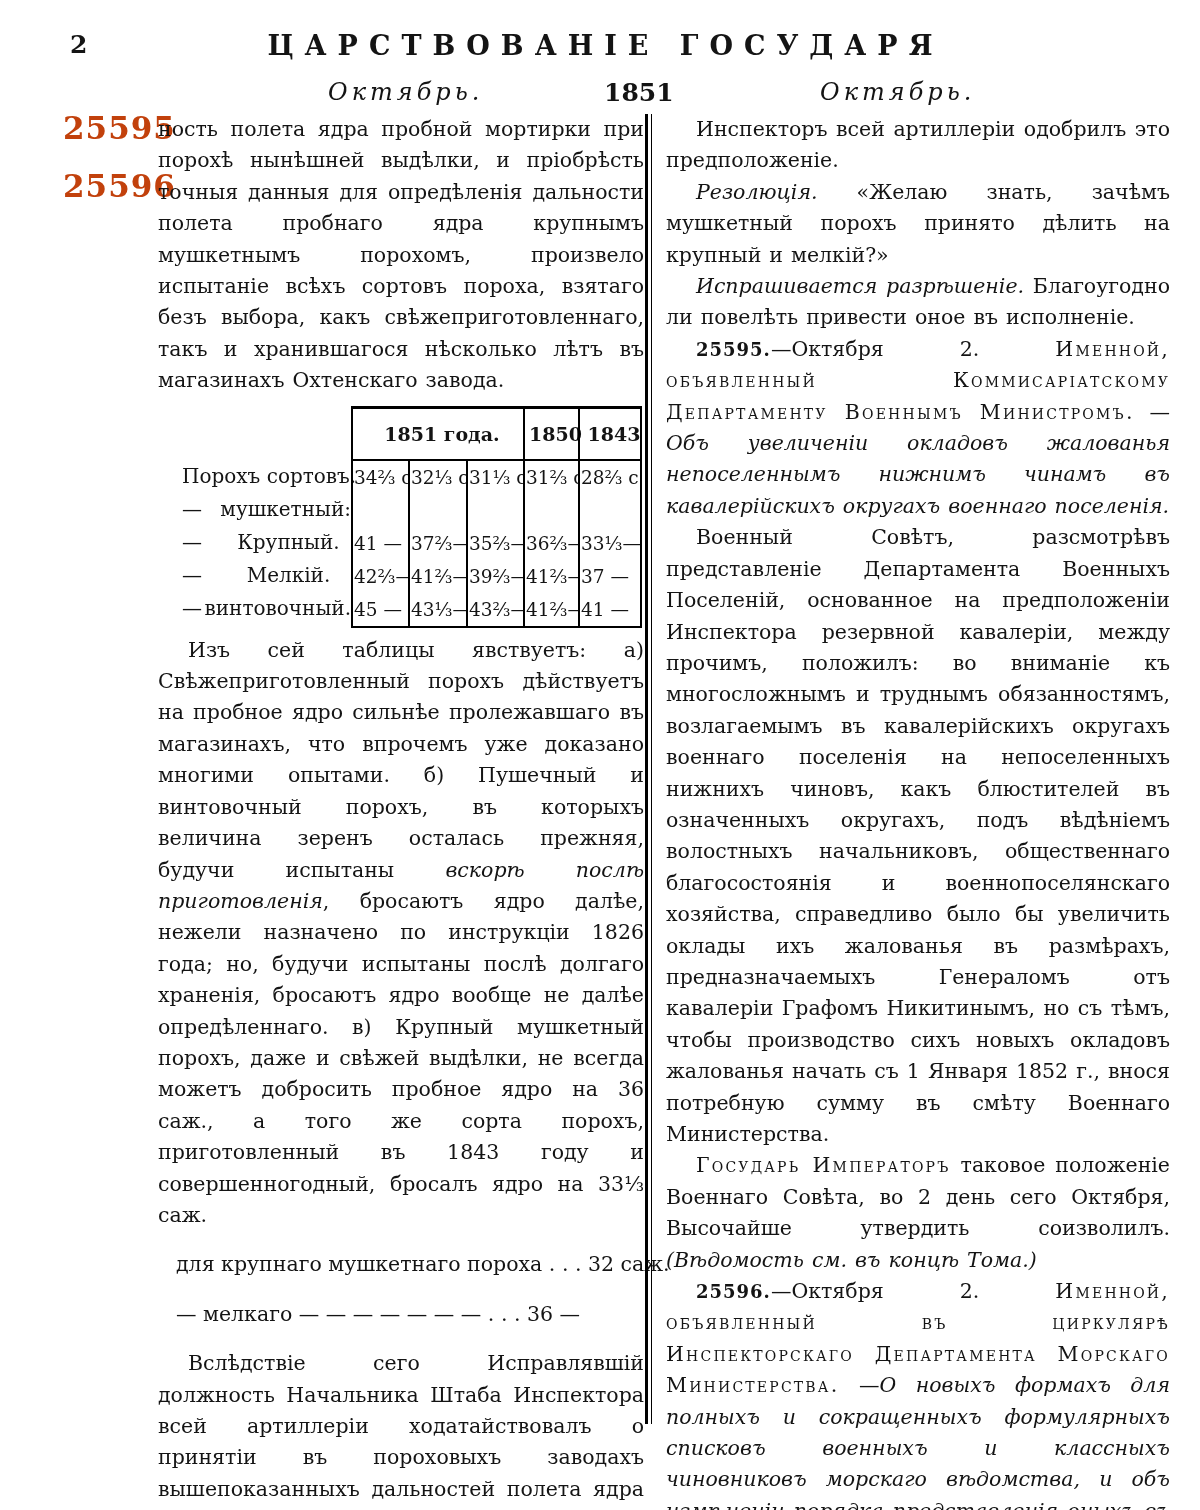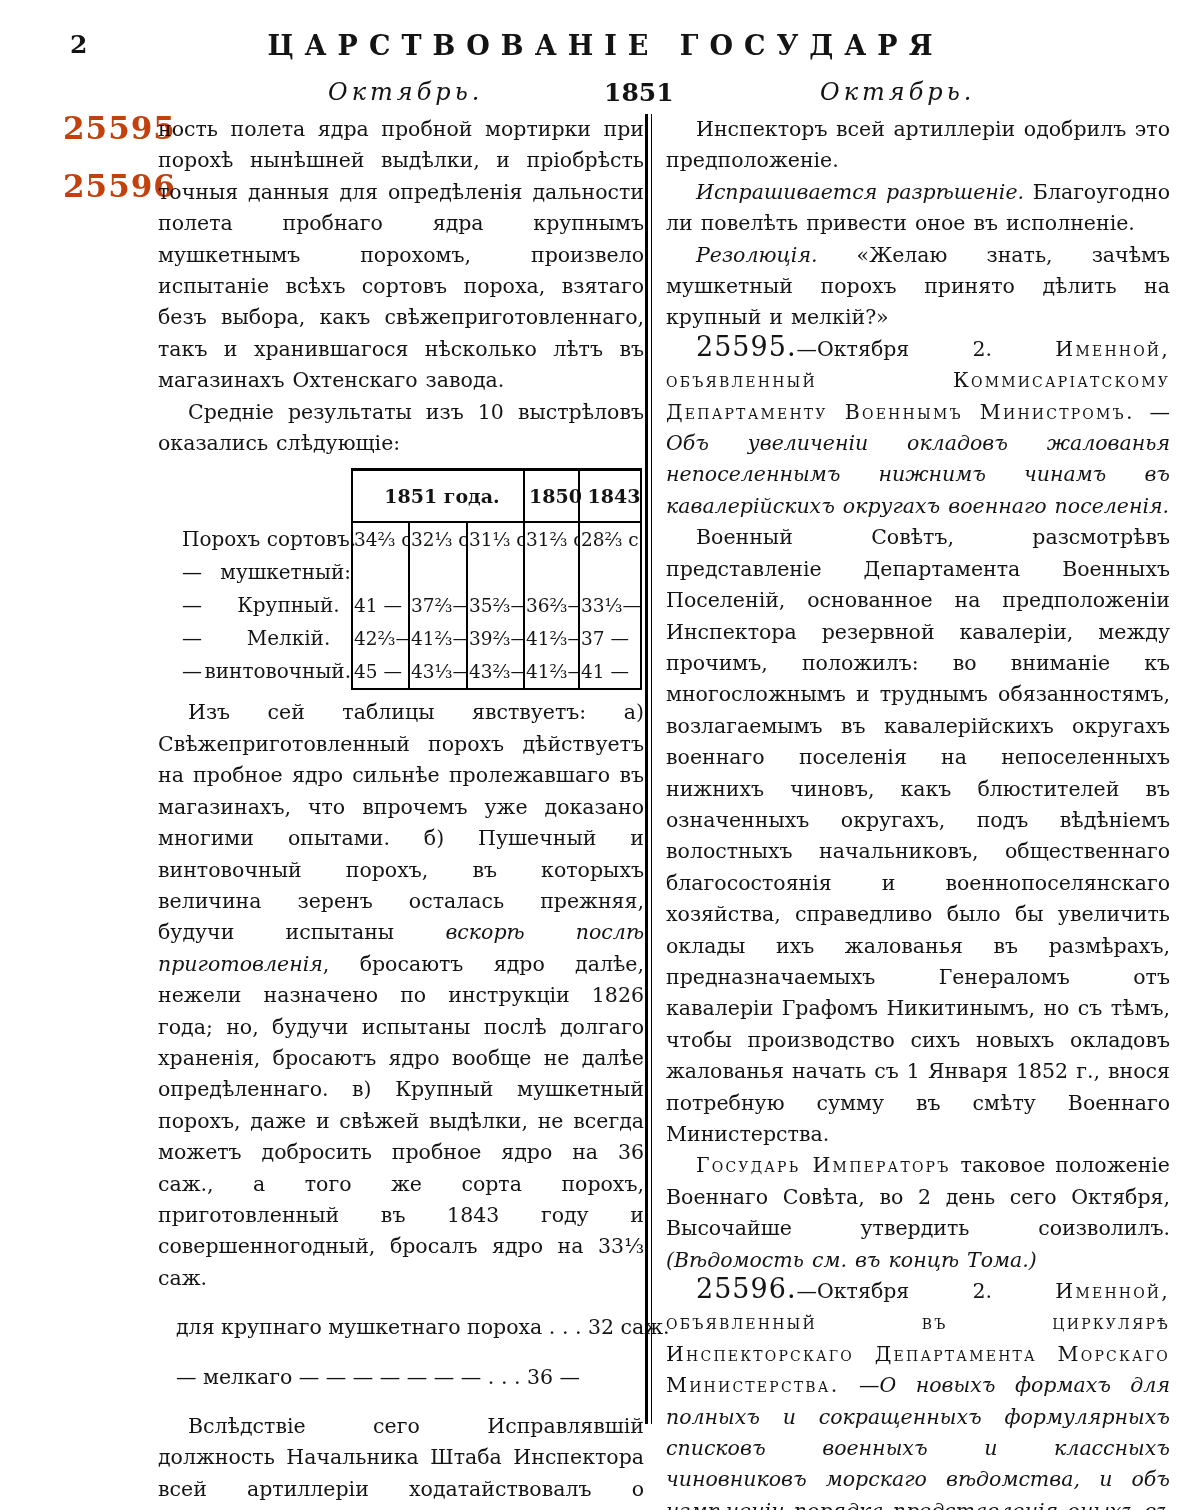--- a/index.html
+++ b/index.html
@@ -36,21 +36,21 @@
   .col-right{width:517px; padding-left:13px; box-sizing:border-box;}
   
   .body-p{
     margin:0; font-size:20.5px; line-height:31.4px; text-align:justify;
     word-spacing:1.5px;
   }
   .body-p.indent{text-indent:30px;}
   .leader-line{margin:18px; font-size:20.5px; line-height:31.4px; text-align:left; white-space:nowrap;}
   .it{font-style:italic;}
   .sc{font-variant:small-caps; letter-spacing:2.2px;}
-  .bignum{font-size:27px; font-weight:normal; line-height:20px; letter-spacing:1px;}
+  .bignum{font-size:18px; font-weight:bold; line-height:20px; letter-spacing:1px;}
   
   .ptable{display:flex; margin:9px 0 7px 20px;}
   .tlabels{width:173px; padding-top:54px; box-sizing:border-box;}
   .tlabel{height:33px; display:flex; align-items:center; font-size:20px; white-space:nowrap;}
   .tlabel .dash{width:48px; padding-left:4px; box-sizing:border-box;}
   .tlabel .word{flex:1; text-align:center;}
   .tlabel .full{padding-left:4px;}
   .tbox{
     width:287px; box-sizing:content-box;
     border-top:3px solid #000; border-bottom:2px solid #000;
@@ -78,21 +78,20 @@
   <div class="subheader-month-left">Октябрь.</div>
   <div class="subheader-year">1851</div>
   <div class="subheader-month-right">Октябрь.</div>
 
   <div class="margin-num n1">25595</div>
   <div class="margin-num n2">25596</div>
 
   <div class="columns">
     <div class="col-left" id="col-left">
         <p class="body-p"><span>ность полета ядра пробной мортирки при порохѣ нынѣшней выдѣлки, и пріобрѣсть точныя данныя для опредѣленія дальности полета пробнаго ядра крупнымъ мушкетнымъ порохомъ, произвело испытаніе всѣхъ сортовъ пороха, взятаго безъ выбора, какъ свѣжеприготовленнаго, такъ и хранившагося нѣсколько лѣтъ въ магазинахъ Охтенскаго завода.</span></p>
-        <p class="body-p indent"><span>Средніе результаты изъ 10 выстрѣловъ оказались слѣдующіе:</span></p>
         <div class="ptable">
           <div class="tlabels">
             <div class="tlabel">
               <span class="full">Порохъ сортовъ.</span>
             </div>
             <div class="tlabel">
               <span class="dash">—</span>
               <span class="word">мушкетный:</span>
             </div>
             <div class="tlabel">
@@ -152,22 +151,22 @@
           </div>
         </div>
         <p class="body-p indent"><span>Изъ сей таблицы явствуетъ: а) Свѣжеприготовленный порохъ дѣйствуетъ на пробное ядро сильнѣе пролежавшаго въ магазинахъ, что впрочемъ уже доказано многими опытами. б) Пушечный и винтовочный порохъ, въ которыхъ величина зеренъ осталась прежняя, будучи испытаны </span><span class="it">вскорѣ послѣ приготовленія</span><span>, бросаютъ ядро далѣе, нежели назначено по инструкціи 1826 года; но, будучи испытаны послѣ долгаго храненія, бросаютъ ядро вообще не далѣе опредѣленнаго. в) Крупный мушкетный порохъ, даже и свѣжей выдѣлки, не всегда можетъ добросить пробное ядро на 36 саж., а того же сорта порохъ, приготовленный въ 1843 году и совершенногодный, бросалъ ядро на 33⅓ саж.</span></p>
         <p class="leader-line"><span>для крупнаго мушкетнаго пороха . . . 32 саж.</span></p>
         <p class="leader-line"><span>—  мелкаго — — — — — — — . . . 36  —</span></p>
         <p class="body-p indent"><span>Вслѣдствіе сего Исправлявшій должность Начальника Штаба Инспектора всей артиллеріи ходатайствовалъ о принятіи въ пороховыхъ заводахъ вышепоказанныхъ дальностей полета ядра пробной мортирки для крупнаго и мелкаго мушкетнаго пороха.</span></p>
       </div>
     <div class="divider"></div>
     <div class="col-right" id="col-right">
         <p class="body-p indent"><span>Инспекторъ всей артиллеріи одобрилъ это предположеніе.</span></p>
+        <p class="body-p indent"><span class="it">Резолюція.</span><span> «Желаю знать, зачѣмъ мушкетный порохъ принято дѣлить на крупный и мелкій?»</span></p>
         <p class="body-p indent"><span class="it">Испрашивается разрѣшеніе.</span><span> Благоугодно ли повелѣть привести оное въ исполненіе.</span></p>
-        <p class="body-p indent"><span class="it">Резолюція.</span><span> «Желаю знать, зачѣмъ мушкетный порохъ принято дѣлить на крупный и мелкій?»</span></p>
         <p class="body-p indent"><span class="bignum">25595.</span><span>—Октября 2. </span><span class="sc">Именной, объявленный Коммисаріатскому Департаменту Военнымъ Министромъ.</span><span> — </span><span class="it">Объ увеличеніи окладовъ жалованья непоселеннымъ нижнимъ чинамъ въ кавалерійскихъ округахъ военнаго поселенія.</span></p>
         <p class="body-p indent"><span>Военный Совѣтъ, разсмотрѣвъ представленіе Департамента Военныхъ Поселеній, основанное на предположеніи Инспектора резервной кавалеріи, между прочимъ, положилъ: во вниманіе къ многосложнымъ и труднымъ обязанностямъ, возлагаемымъ въ кавалерійскихъ округахъ военнаго поселенія на непоселенныхъ нижнихъ чиновъ, какъ блюстителей въ означенныхъ округахъ, подъ вѣдѣніемъ волостныхъ начальниковъ, общественнаго благосостоянія и военнопоселянскаго хозяйства, справедливо было бы увеличить оклады ихъ жалованья въ размѣрахъ, предназначаемыхъ Генераломъ отъ кавалеріи Графомъ Никитинымъ, но съ тѣмъ, чтобы производство сихъ новыхъ окладовъ жалованья начать съ 1 Января 1852 г., внося потребную сумму въ смѣту Военнаго Министерства.</span></p>
         <p class="body-p indent"><span class="sc">Государь Императоръ</span><span> таковое положеніе Военнаго Совѣта, во 2 день сего Октября, Высочайше утвердить соизволилъ. </span><span class="it">(Вѣдомость см. въ концѣ Тома.)</span></p>
         <p class="body-p indent"><span class="bignum">25596.</span><span>—Октября 2. </span><span class="sc">Именной, объявленный въ циркулярѣ Инспекторскаго Департамента Морскаго Министерства.</span><span> —</span><span class="it">О новыхъ формахъ для полныхъ и сокращенныхъ формулярныхъ списковъ военныхъ и классныхъ чиновниковъ морскаго вѣдомства, и объ измѣненіи порядка представленія оныхъ въ Инспекторскій Департаментъ.</span></p>
       </div>
   </div>
 
 </div>
 
 </body></html>

